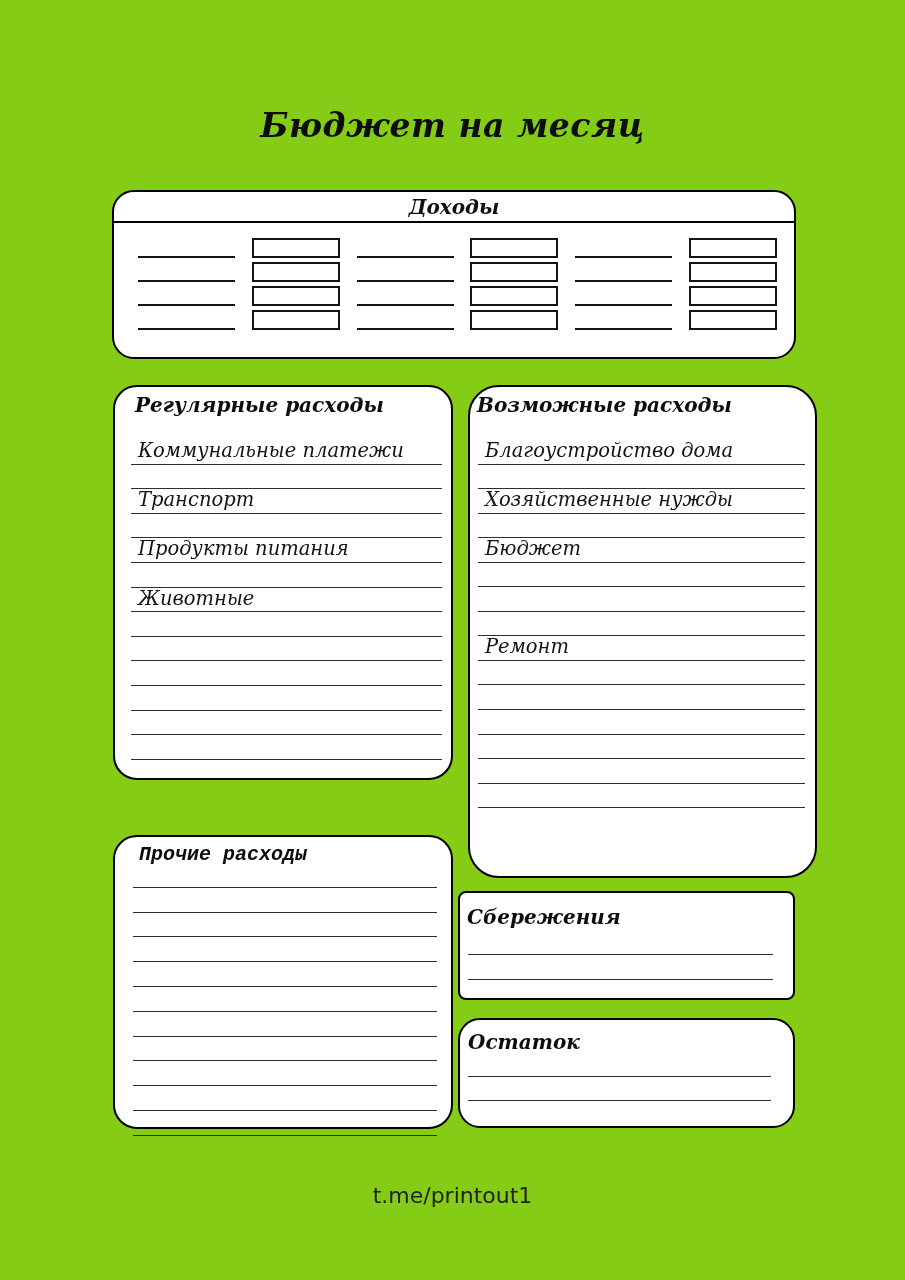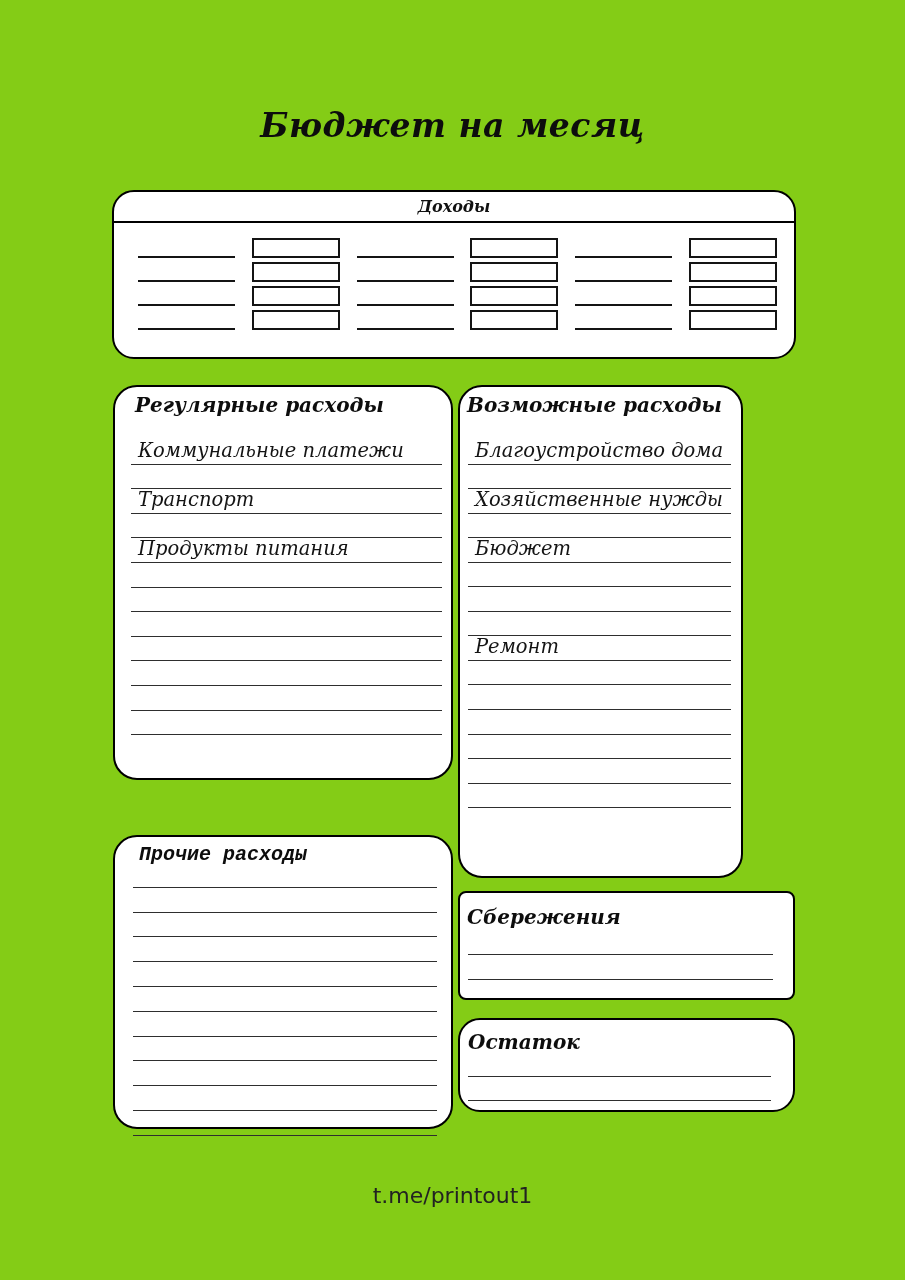--- a/index.html
+++ b/index.html
@@ -35,21 +35,21 @@
     font-size: 20px; font-weight: bold; font-style: italic;
     color: #0d0d0d; white-space: nowrap;
   }
 
   
   #income { left: 112px; top: 190px; width: 684px; height: 169px; border-radius: 22px; }
   .income-header {
     height: 31px;
     border-bottom: 2px solid #000;
     display: flex; align-items: center; justify-content: center;
-    font-size: 16px; font-weight: bold; font-style: italic;
+    font-size: 20px; font-weight: bold; font-style: italic;
   }
   .income-grid { margin-top: 11px; padding: 0 17px 0 24px; display: flex; flex-direction: column; }
   .income-row {
     height: 24px;
     display: flex; align-items: flex-end; justify-content: space-between;
   }
   .inc-line { width: 97px; height: 0; border-bottom: 2.4px solid #141414; }
   .inc-box  { width: 88px; height: 20px; border: 2px solid #141414; background: #fff; }
 
   
@@ -62,36 +62,36 @@
     font-style: italic; font-size: 19.5px; line-height: 1;
     color: #141414; padding: 0 0 3px 7px; white-space: nowrap;
   }
 
   
   #regular { left: 113px; top: 385px; width: 340px; height: 395px; }
   #regular .panel-title { top: 6px; left: 20px; }
   #regular .lines { top: 53px; left: 16px; right: 9px; }
   #regular .wline { height: 24.6px; }
 
-  #possible { left: 458px; top: 385px; width: 285px; height: 493px; }
+  #possible { left: 468px; top: 385px; width: 349px; height: 493px; border-radius: 31px; }
   #possible .panel-title { top: 6px; left: 7px; }
   #possible .lines { top: 53px; left: 8px; right: 10px; }
   #possible .wline { height: 24.55px; }
 
   #other { left: 113px; top: 835px; width: 340px; height: 294px; font-family: Liberation Mono, monospace; }
   #other .panel-title { top: 6px; left: 24px; }
   #other .lines { top: 26px; left: 18px; right: 14px; }
   #other .wline { height: 24.8px; }
 
   #savings { left: 458px; top: 891px; width: 337px; height: 109px; border-radius: 8px; }
   #savings .panel-title { top: 12px; left: 7px; }
   #savings .lines { top: 37px; left: 8px; right: 20px; }
   #savings .wline { height: 25px; }
 
-  #remainder { left: 458px; top: 1018px; width: 337px; height: 94px; border-radius: 22px; }
+  #remainder { left: 458px; top: 1018px; width: 337px; height: 110px; border-radius: 22px; }
   #remainder .panel-title { top: 10px; left: 8px; }
   #remainder .lines { top: 32px; left: 8px; right: 22px; }
   #remainder .wline { height: 24.5px; }
 
   
   .page-footer {
     position: absolute; top: 1183px; left: 0; width: 100%;
     text-align: center;
     font-family: "DejaVu Sans", sans-serif;
     font-size: 22px; color: #222;
@@ -159,20 +159,23 @@
         <div class="wline">
         <span class="wlabel"></span>
       </div>
         <div class="wline">
         <span class="wlabel">Продукты питания</span>
       </div>
         <div class="wline">
         <span class="wlabel"></span>
       </div>
         <div class="wline">
+        <span class="wlabel">Животные</span>
+      </div>
+        <div class="wline">
         <span class="wlabel"></span>
       </div>
         <div class="wline">
         <span class="wlabel"></span>
       </div>
         <div class="wline">
         <span class="wlabel"></span>
       </div>
         <div class="wline">
         <span class="wlabel"></span>

